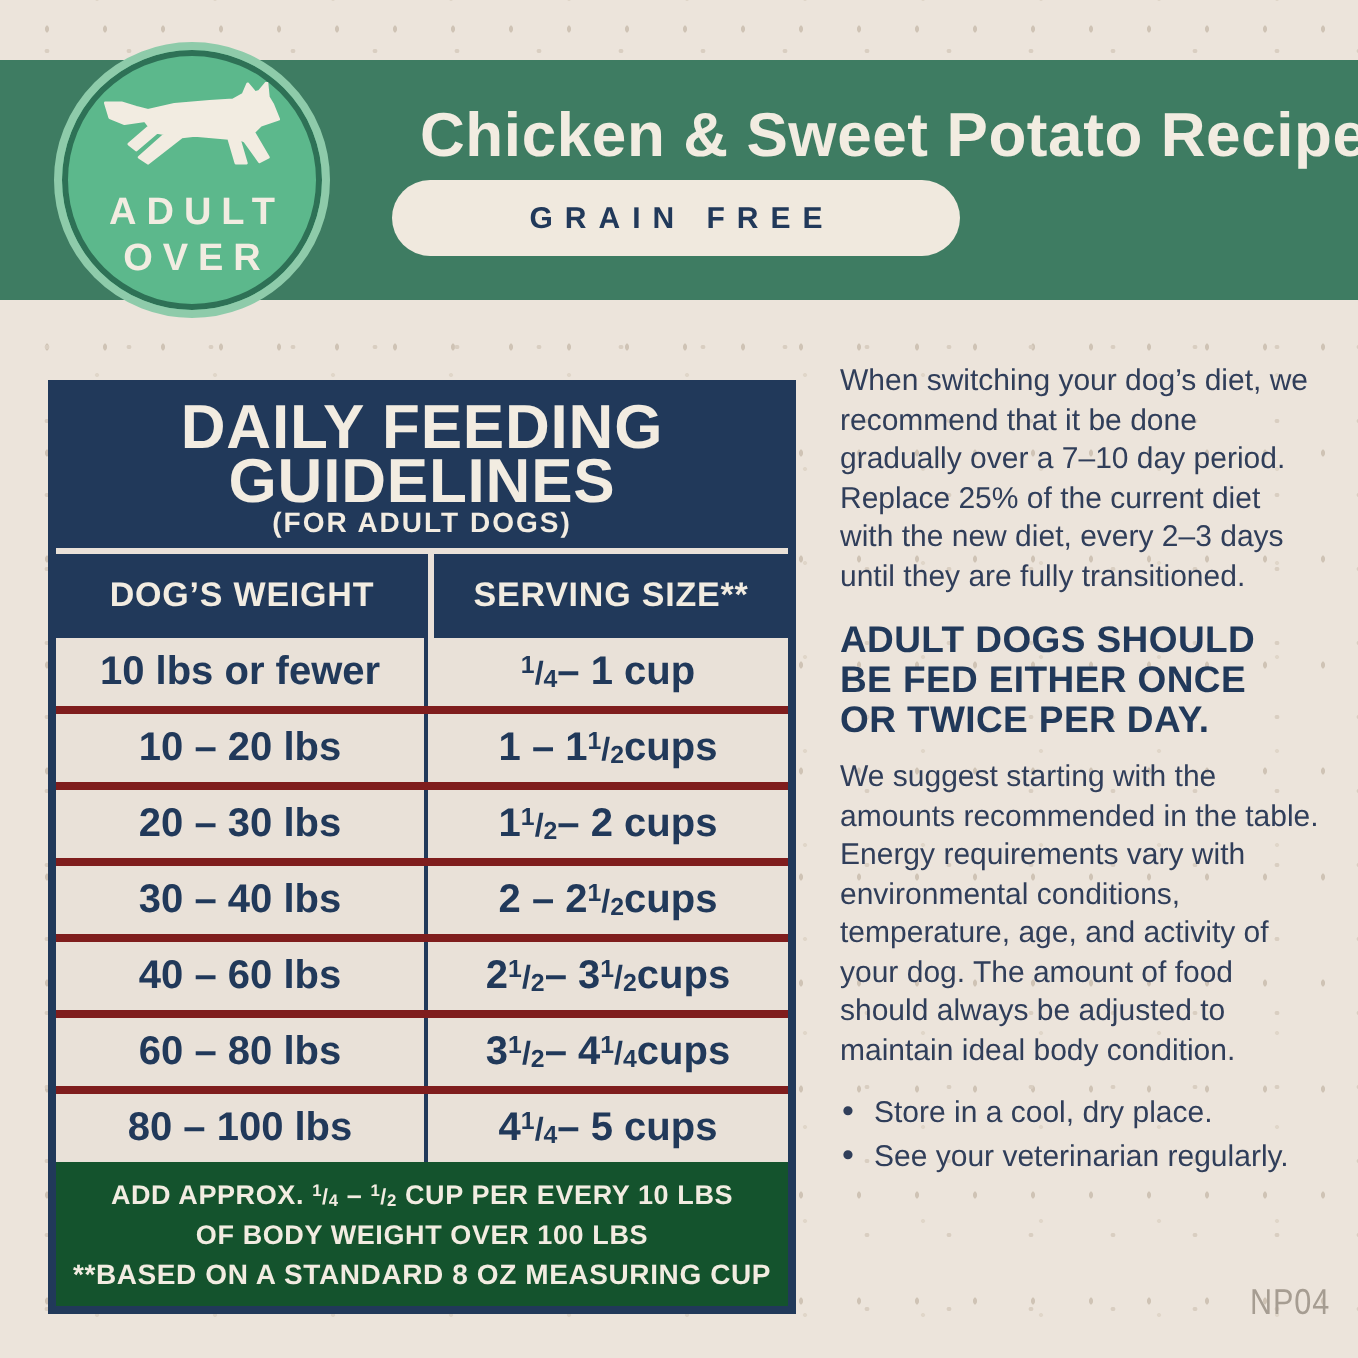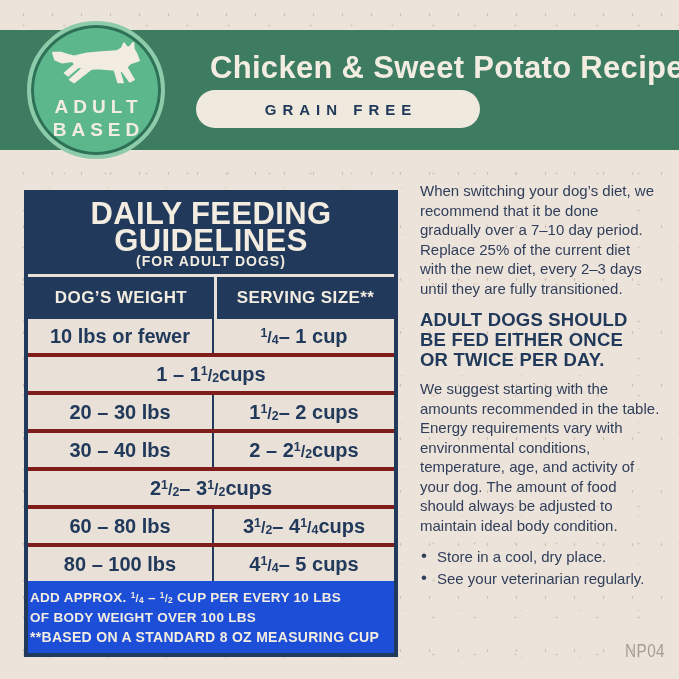--- a/index.html
+++ b/index.html
@@ -37,21 +37,21 @@
   .tbl-head{display:flex;gap:3px;margin-top:3px;height:42px;}
   .hc{background:#21395a;color:#f2ece1;font-size:17px;font-weight:700;letter-spacing:.4px;
     display:flex;align-items:center;justify-content:center;}
   .hc.left{width:186px;}
   .hc.right{flex:1;}
   .trow{display:flex;height:34px;border-bottom:4px solid #7f1d1d;color:#21395a;
     font-size:20px;font-weight:700;}
   .trow:last-child{border-bottom:none;}
   .wc{width:184px;border-right:2px solid #21395a;display:flex;align-items:center;justify-content:center;}
   .sc{flex:1;display:flex;align-items:center;justify-content:center;}
-  .tbl-foot{background:#1d4ed8;color:#f2ece1;text-align:left;padding:6px 2px 7px 2px;}
+  .tbl-foot{background:#14532d;color:#f2ece1;text-align:center;padding:6px 2px 7px 2px;}
   .fn1{font-size:13.5px;font-weight:700;line-height:17px;white-space:pre-line;letter-spacing:.3px;}
   .fn2{font-size:14px;font-weight:700;line-height:17px;margin-top:3px;letter-spacing:.3px;}
   
   .fr sup{font-size:.62em;vertical-align:.45em;}
   .fr sub{font-size:.62em;vertical-align:-.12em;}
   .fr .sl{font-size:.8em;}
   
   .info{position:absolute;left:420px;top:181px;width:240px;color:#303e5a;}
   .info p{margin:0 0 12px 0;font-size:15px;line-height:19.5px;}
   .info h3{margin:0 0 9px 0;font-size:18.5px;line-height:20px;color:#21395a;
@@ -82,49 +82,51 @@
           M119,25 L107,29 L102,34 L112,51 L106,54 L96,40
           L92,38 L97,55 L90,55 L85,38
           L62,36 L53,37 L30,55 L24,51 L42,35
           L36,34 L22,46 L17,42 L31,30
           L28,26 L14,28 L4,24 L1,14 L12,14 L22,17 L30,19
           L48,15 L72,13 L88,12 L95,8
           L98,1 L103,7 L106,6 L111,0 L112,10 L115,15 Z"></path>
       </svg>
     </span>
     <div class="badge-line">ADULT</div>
-    <div class="badge-line">BASED</div>
+    <div class="badge-line">OVER</div>
   </div>
 
   <div class="feeding-table">
     <div class="tbl-title">
       <div class="t1">DAILY FEEDING GUIDELINES</div>
       <div class="t2">(FOR ADULT DOGS)</div>
     </div>
     <div class="tbl-head">
       <div class="hc left">DOG’S WEIGHT</div>
       <div class="hc right">SERVING SIZE**</div>
     </div>
     <div id="tbody">
         <div class="trow">
           <div class="wc">10 lbs or fewer</div>
           <div class="sc"><span class="fr"><sup>1</sup><span class="sl">/</span><sub>4</sub></span> – 1 cup</div>
         </div>
         <div class="trow">
+          <div class="wc">10 – 20 lbs</div>
           <div class="sc">1 – 1 <span class="fr"><sup>1</sup><span class="sl">/</span><sub>2</sub></span> cups</div>
         </div>
         <div class="trow">
           <div class="wc">20 – 30 lbs</div>
           <div class="sc">1 <span class="fr"><sup>1</sup><span class="sl">/</span><sub>2</sub></span> – 2 cups</div>
         </div>
         <div class="trow">
           <div class="wc">30 – 40 lbs</div>
           <div class="sc">2 – 2 <span class="fr"><sup>1</sup><span class="sl">/</span><sub>2</sub></span> cups</div>
         </div>
         <div class="trow">
+          <div class="wc">40 – 60 lbs</div>
           <div class="sc">2 <span class="fr"><sup>1</sup><span class="sl">/</span><sub>2</sub></span> – 3 <span class="fr"><sup>1</sup><span class="sl">/</span><sub>2</sub></span> cups</div>
         </div>
         <div class="trow">
           <div class="wc">60 – 80 lbs</div>
           <div class="sc">3 <span class="fr"><sup>1</sup><span class="sl">/</span><sub>2</sub></span> – 4 <span class="fr"><sup>1</sup><span class="sl">/</span><sub>4</sub></span> cups</div>
         </div>
         <div class="trow">
           <div class="wc">80 – 100 lbs</div>
           <div class="sc">4 <span class="fr"><sup>1</sup><span class="sl">/</span><sub>4</sub></span> – 5 cups</div>
         </div>

